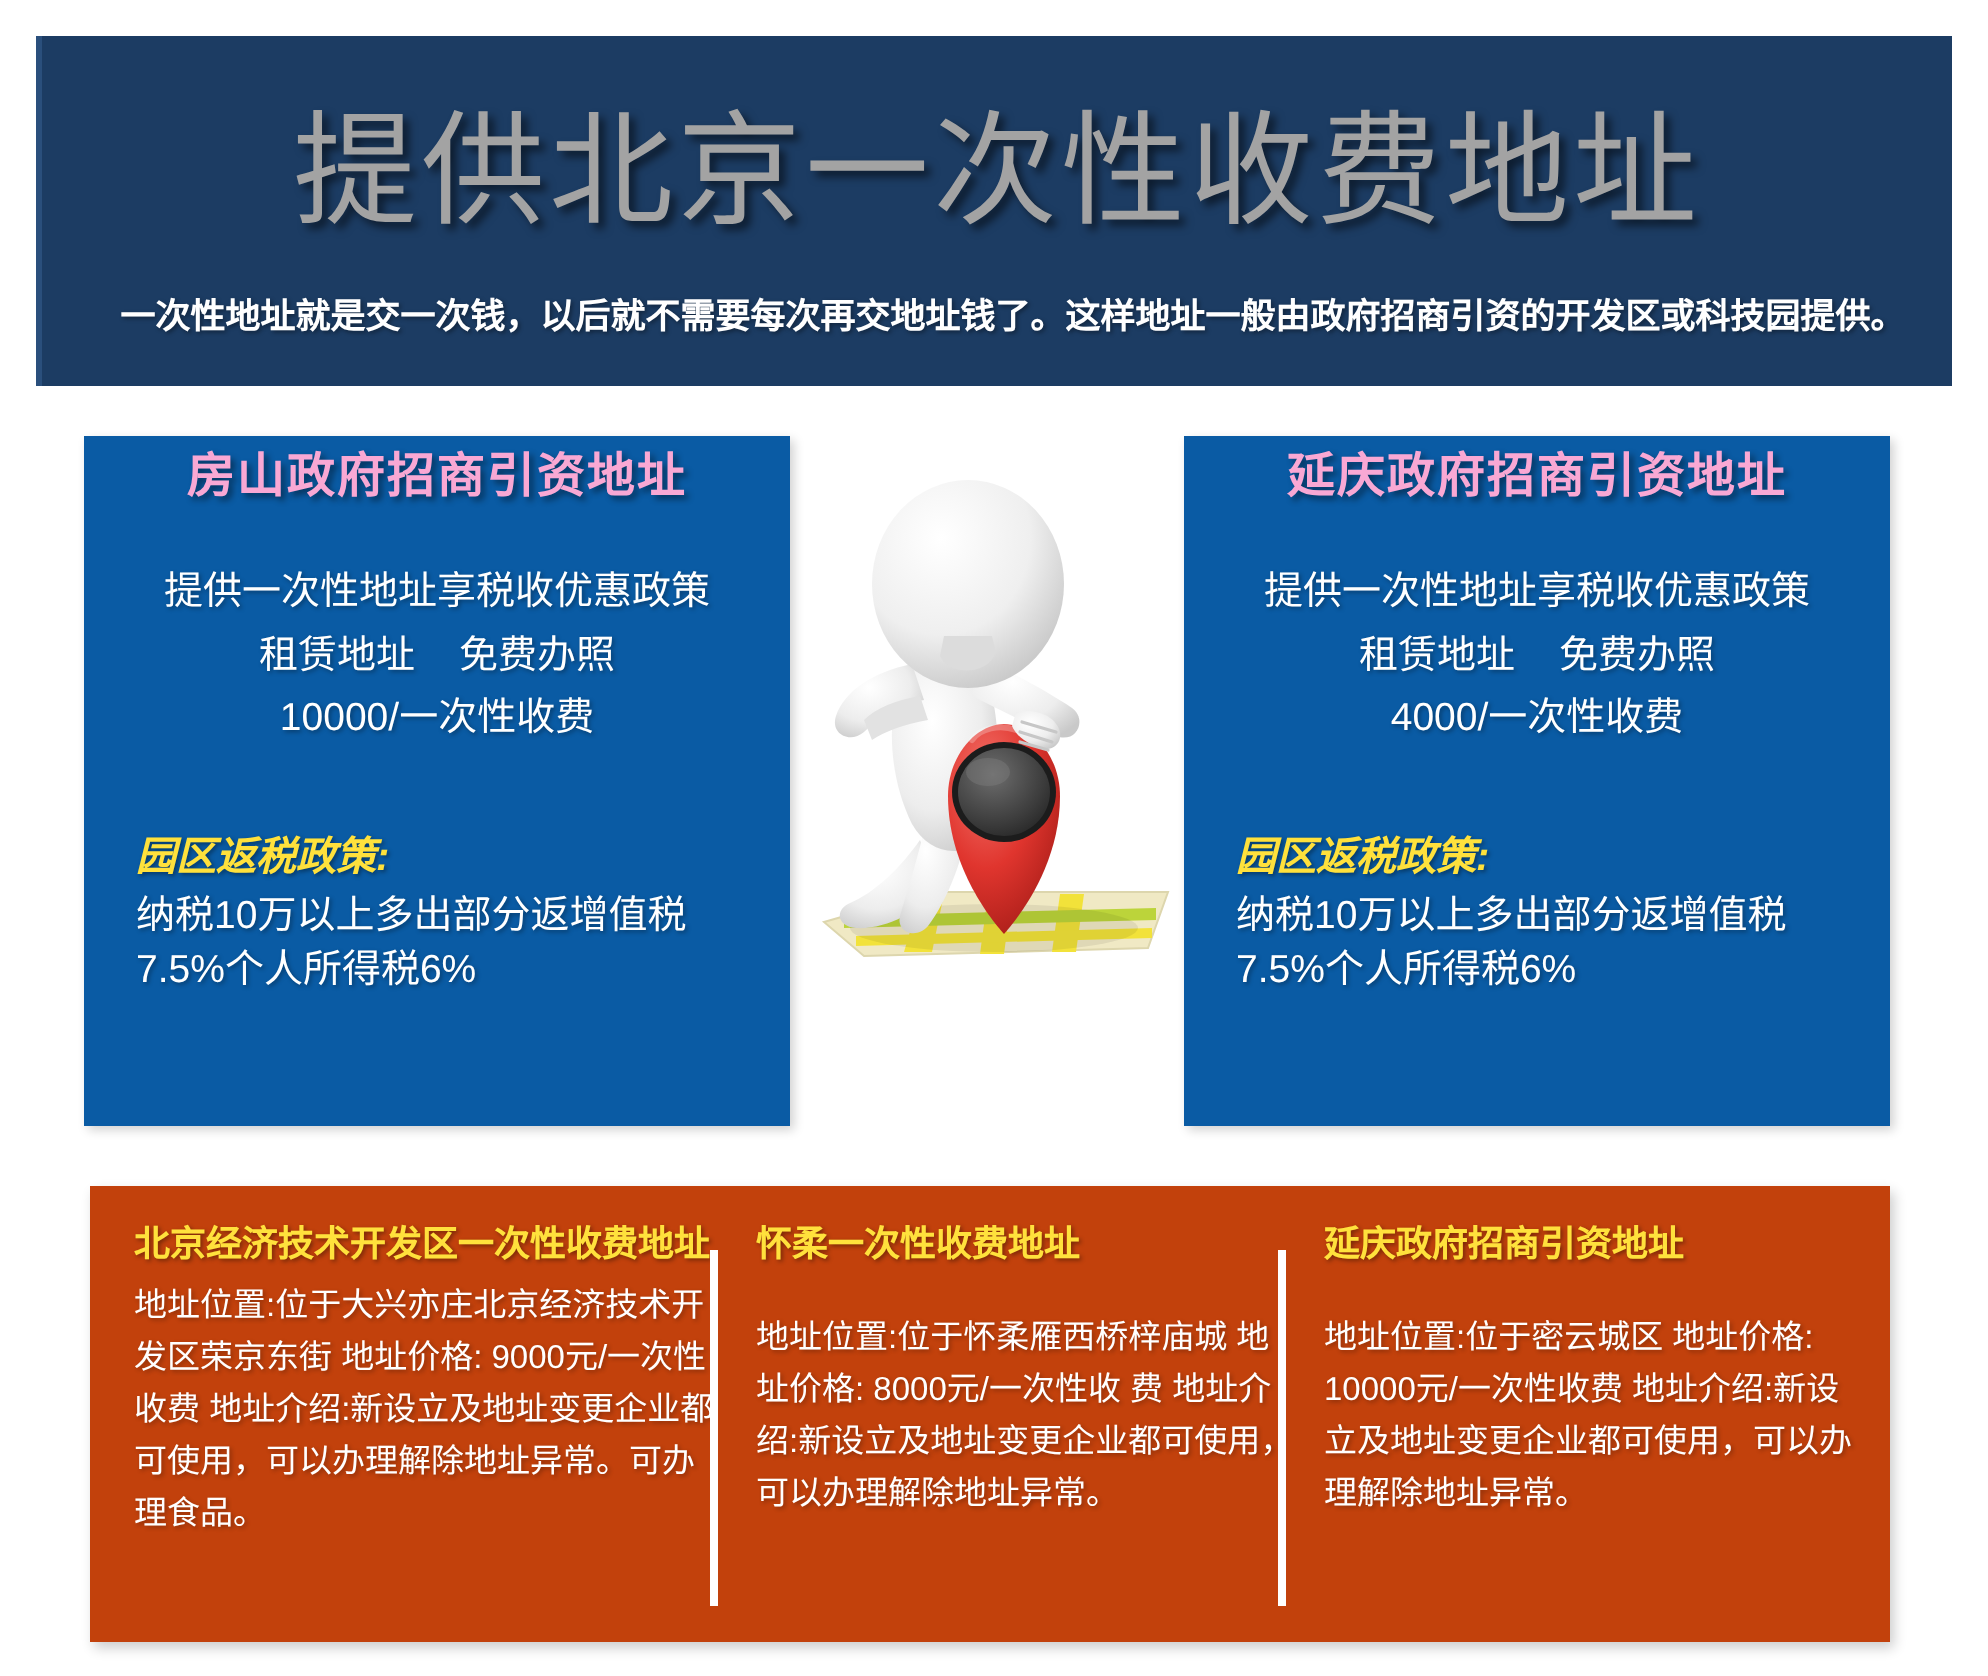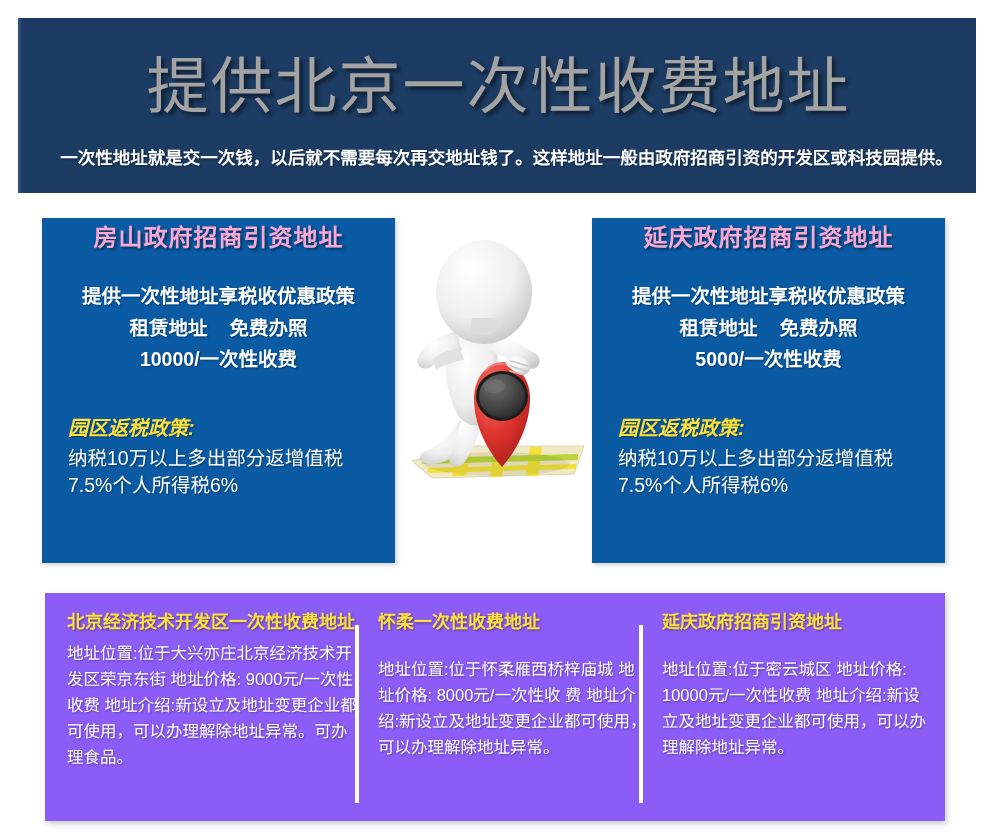--- a/index.html
+++ b/index.html
@@ -82,21 +82,21 @@
     letter-spacing: 1px;
     text-shadow: 2px 2px 3px rgba(0,0,0,0.45);
     white-space: nowrap;
   }
   .card-lines {
     margin-top: 28px;
     text-align: center;
     color: #ffffff;
     font-size: 19.5px;
     line-height: 1.62;
-    font-weight: 700;
+    font-weight: 400;
     text-shadow: 1px 1px 2px rgba(0,0,0,0.35);
   }
   .card-lines .sp { display: inline-block; width: 22px; }
 
   .policy-block {
     margin-top: 36px;
     padding-left: 26px;
     padding-right: 16px;
   }
   .policy-title {
@@ -124,21 +124,21 @@
   }
   .mascot svg { display: block; }
 
   
   .bottom-panel {
     position: absolute;
     left: 45px;
     top: 593px;
     width: 900px;
     height: 228px;
-    background: #8b5cf6;
+    background: #c2410c;
     box-shadow: 2px 3px 6px rgba(0,0,0,0.2);
   }
   .bcol {
     position: absolute;
     top: 18px;
     color: #ffffff;
   }
   .bcol.c0 { left: 22px;  width: 290px; }
   .bcol.c1 { left: 333px; width: 272px; }
   .bcol.c2 { left: 617px; width: 272px; }
@@ -261,21 +261,21 @@
         <path d="M109 141 L126 146 M108 146 L124 151 M108 151 L122 155" stroke="#c7c7c7" stroke-width="1.6" fill="none" stroke-linecap="round"></path>
       </g>
     </svg>
   </div>
 
   <div class="feature-card right">
     <div class="card-heading">延庆政府招商引资地址</div>
     <div class="card-lines">
       <div>提供一次性地址享税收优惠政策</div>
       <div><span>租赁地址</span><span class="sp"></span><span>免费办照</span></div>
-      <div>5000/一次性收费</div>
+      <div>4000/一次性收费</div>
     </div>
     <div class="policy-block">
       <div class="policy-title">园区返税政策:</div>
       <div class="policy-text">
         <div>纳税10万以上多出部分返增值税</div>
         <div>7.5%个人所得税6%</div>
       </div>
     </div>
   </div>
 </div>

